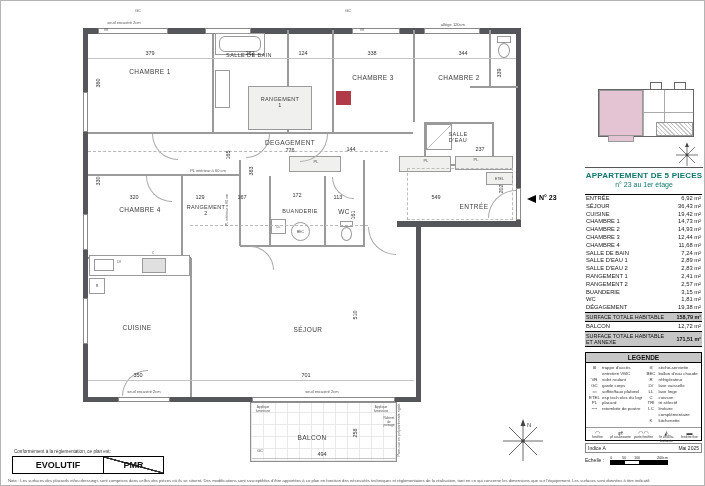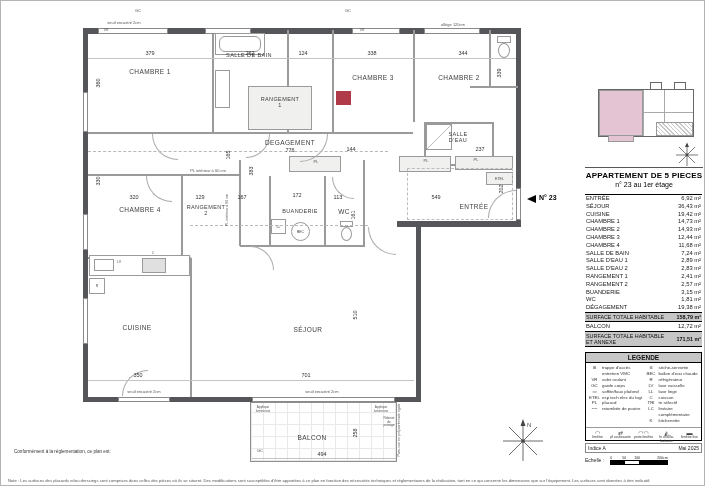--- a/index.html
+++ b/index.html
@@ -24,21 +24,21 @@
   .arc-tl{position:absolute;border-left:1px solid #ababab;border-top:1px solid #ababab;border-radius:100% 0 0 0;box-sizing:border-box;}
   .arc-tr{position:absolute;border-right:1px solid #ababab;border-top:1px solid #ababab;border-radius:0 100% 0 0;box-sizing:border-box;}
   .balcony{position:absolute;border:1px solid #8f8f8f;box-sizing:border-box;
     background-image:repeating-linear-gradient(0deg,#e9e9e7 0,#e9e9e7 1px,transparent 1px,transparent 12px),
                      repeating-linear-gradient(90deg,#e9e9e7 0,#e9e9e7 1px,transparent 1px,transparent 12px);}
   .redsq{position:absolute;background:#b13a49;}
   .marker-tri{position:absolute;width:0;height:0;border-top:4px solid transparent;border-bottom:4px solid transparent;border-right:9px solid #000;}
   .marker-txt{position:absolute;font-size:7px;font-weight:bold;color:#000;white-space:nowrap;}
   
   .panel-line{position:absolute;border-top:1px solid #555;}
-  .ptitle{position:absolute;left:585px;top:171px;width:118px;text-align:center;color:#000000;}
+  .ptitle{position:absolute;left:585px;top:171px;width:118px;text-align:center;color:#0f766e;}
   .ptitle .t1{font-size:8px;font-weight:bold;letter-spacing:.2px;}
   .ptitle .t2{font-size:7px;margin-top:1px;}
   .stable{position:absolute;left:585px;top:194px;width:117px;border-top:1px solid #000;}
   .srow{display:flex;justify-content:space-between;font-size:5.8px;line-height:7.8px;color:#222;padding:0 1px;}
   .band{display:flex;justify-content:space-between;align-items:center;background:#c6c6c6;border-top:1px solid #000;border-bottom:1px solid #000;font-size:5.4px;line-height:6px;padding:1px 1px;color:#111;}
   .band .bl{white-space:pre-line;}
   .bval{font-weight:bold;}
   .legend{position:absolute;left:585px;top:352px;width:117px;height:89px;border:1px solid #000;box-sizing:border-box;background:#fff;}
   .lg-head{background:#c6c6c6;border-bottom:1px solid #000;text-align:center;font-size:6.5px;font-weight:bold;line-height:9px;color:#111;}
   .lg-body{display:flex;padding:2px 1px 0 1px;}
@@ -504,16 +504,20 @@
       <span class="sseg" style="width:14px;background:#fff"></span>
       <span class="sseg" style="flex:1;background:#000"></span>
       <span class="stick" style="left:-1px">0</span>
       <span class="stick" style="left:11px">50</span>
       <span class="stick" style="left:23px">100</span>
       <span class="stick" style="left:46px">200cm</span>
     </span>
   </div>
 
   <div class="conflabel">Conformément à la réglementation, ce plan est:</div>
+  <div class="confbox">
+    <div class="confcell cev">EVOLUTIF</div>
+    <div class="confcell cpmr">PMR</div>
+  </div>
 
   <div class="footnote">Note : Les surfaces des placards et/ou dressings sont comprises dans celles des pièces où ils se situent. Des modifications sont susceptibles d'être apportées à ce plan en fonction des nécessités techniques et réglementaires de la réalisation, tant en ce qui concerne les dimensions que sur l'équipement. Les surfaces sont données à titre indicatif.</div>
 
 </div>
 
 </body></html>

